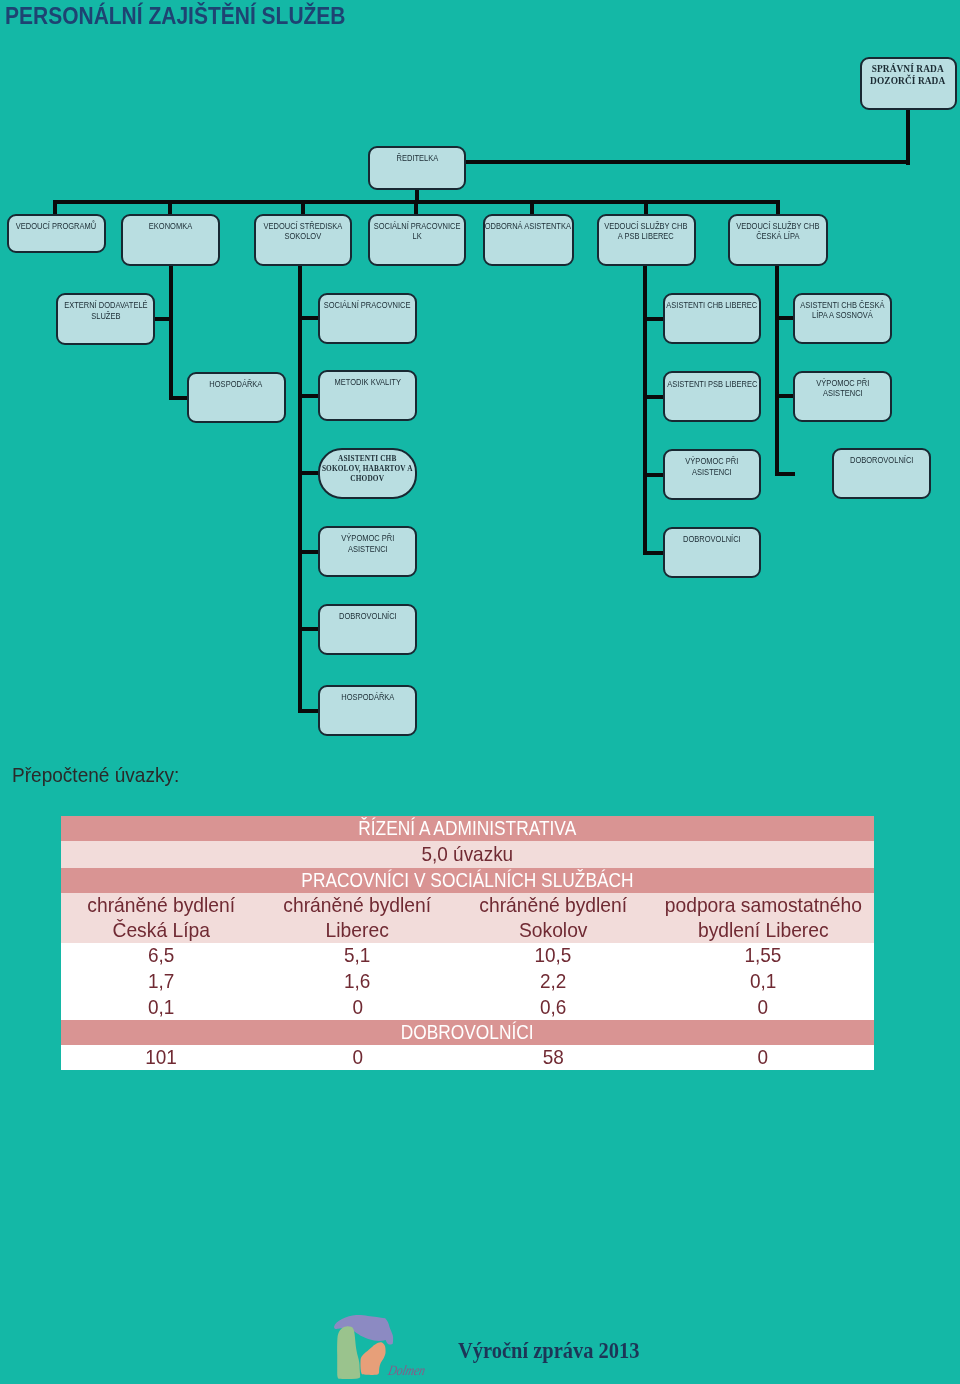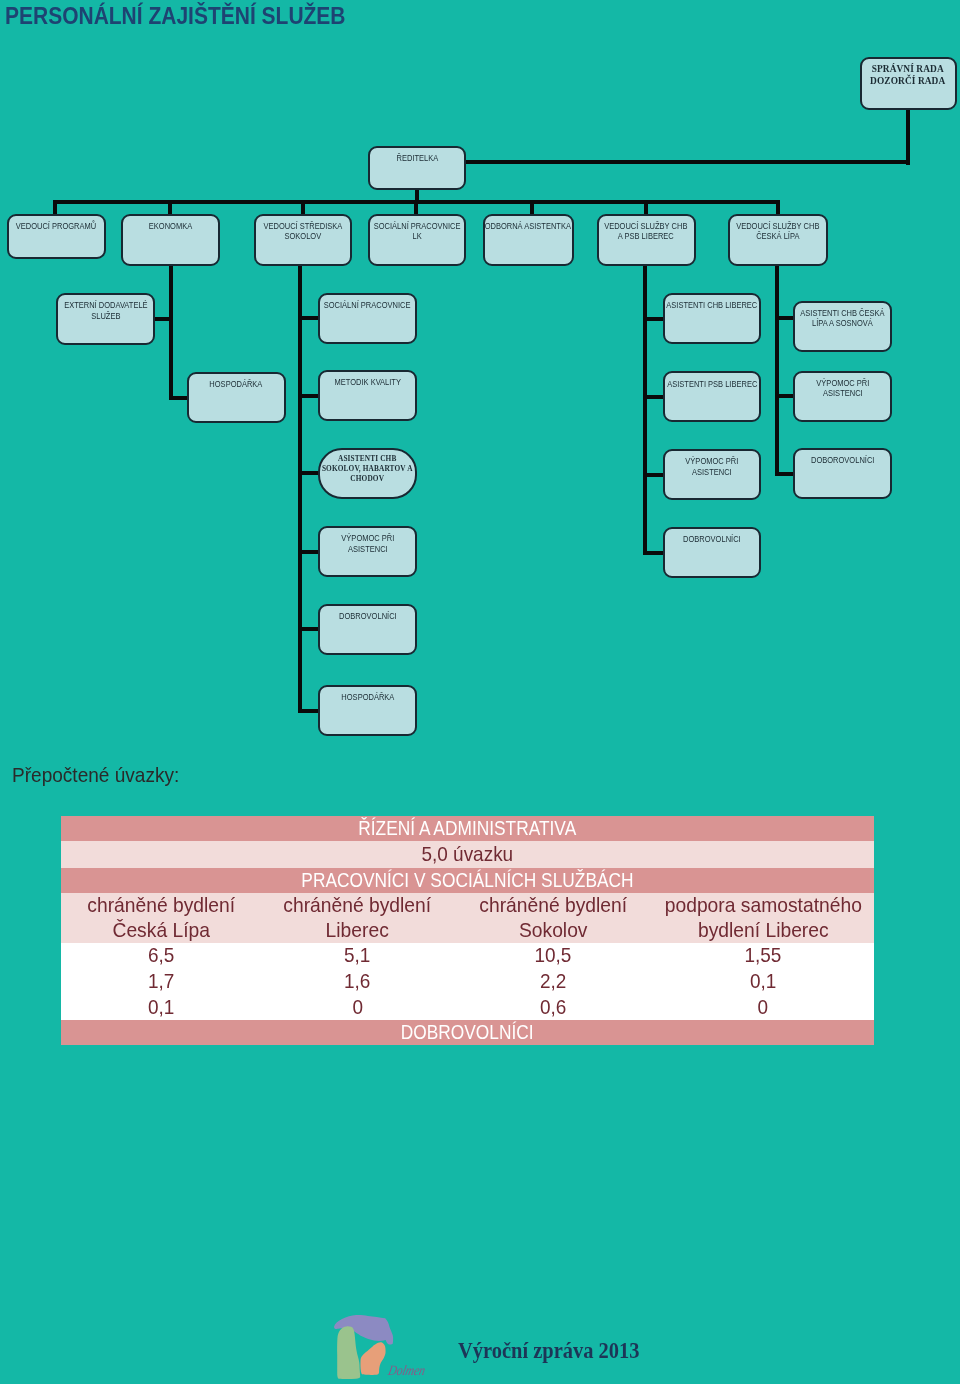--- a/index.html
+++ b/index.html
@@ -79,21 +79,21 @@
       <div class="ln" style="left: 775.3px; top: 316.3px; width: 20px; height: 4px;"></div>
       <div class="ln" style="left: 775.3px; top: 394px; width: 20px; height: 4px;"></div>
       <div class="ln" style="left: 775.3px; top: 471.8px; width: 20px; height: 4px;"></div>
       <div class="node serif-lg" style="left: 859.5px; top: 56.5px; width: 97px; height: 53.5px;">
         <span class="lbl">SPRÁVNÍ RADA
 DOZORČÍ RADA</span>
       </div>
       <div class="node" style="left: 368.3px; top: 120px; width: 97.5px; height: 44px; margin-top: 26px;">
         <span class="lbl">ŘEDITELKA</span>
       </div>
-      <div class="node" style="left: 6.6px; top: 213.8px; width: 99px; height: 45px;">
+      <div class="node" style="left: 6.6px; top: 213.8px; width: 99px; height: 39px;">
         <span class="lbl">VEDOUCÍ PROGRAMŮ</span>
       </div>
       <div class="node" style="left: 120.6px; top: 213.8px; width: 99.5px; height: 52.5px;">
         <span class="lbl">EKONOMKA</span>
       </div>
       <div class="node" style="left: 253.5px; top: 213.8px; width: 98.5px; height: 52.5px;">
         <span class="lbl">VEDOUCÍ STŘEDISKA
 SOKOLOV</span>
       </div>
       <div class="node" style="left: 368.3px; top: 213.8px; width: 97.5px; height: 52.5px;">
@@ -145,29 +145,29 @@
       <div class="node" style="left: 663.1px; top: 371.4px; width: 98px; height: 51px;">
         <span class="lbl">ASISTENTI PSB LIBEREC</span>
       </div>
       <div class="node" style="left: 663.1px; top: 449.1px; width: 98px; height: 51px;">
         <span class="lbl">VÝPOMOC PŘI
 ASISTENCI</span>
       </div>
       <div class="node" style="left: 663.1px; top: 527px; width: 98px; height: 51px;">
         <span class="lbl">DOBROVOLNÍCI</span>
       </div>
-      <div class="node" style="left: 793px; top: 292.8px; width: 99.2px; height: 51px; margin-top: 8px;">
+      <div class="node" style="left: 793px; top: 292.8px; width: 99.2px; height: 51px;">
         <span class="lbl">ASISTENTI CHB ČESKÁ
 LÍPA A SOSNOVÁ</span>
       </div>
       <div class="node" style="left: 793px; top: 370.5px; width: 99.2px; height: 51px;">
         <span class="lbl">VÝPOMOC PŘI
 ASISTENCI</span>
       </div>
-      <div class="node" style="left: 793px; top: 448.3px; width: 99.2px; height: 51px;">
+      <div class="node" style="left: 832px; top: 448.3px; width: 99.2px; height: 51px;">
         <span class="lbl">DOBOROVOLNÍCI</span>
       </div>
     </div>
 
   <div id="subhead">Přepočtené úvazky:</div>
 
   <table id="tbl">
     <colgroup>
       <col style="width:200px">
       <col style="width:193px">
@@ -207,20 +207,26 @@
           <td><span class="c">0,1</span></td>
         </tr>
         <tr class="data">
           <td><span class="c">0,1</span></td>
           <td><span class="c">0</span></td>
           <td><span class="c">0,6</span></td>
           <td><span class="c">0</span></td>
         </tr>
         <tr class="head">
           <td colspan="4"><span class="c">DOBROVOLNÍCI</span></td>
+        </tr>
+        <tr class="data">
+          <td><span class="c">101</span></td>
+          <td><span class="c">0</span></td>
+          <td><span class="c">58</span></td>
+          <td><span class="c">0</span></td>
         </tr>
       </tbody>
     </table>
 
   <div id="footer">
     <div id="logo"><svg width="96" height="70" viewBox="0 0 96 70">
           <path fill="#8c8ac2" d="M2.1 13.4 C2.8 10.8 5.6 8.2 10.0 6.0 C14.4 3.8 19.5 2.4 24.0 2.1 C28.6 1.8 32.0 2.3 36.0 2.9 C41.8 3.6 47.8 4.3 53.2 5.2 C55.6 7.6 56.8 10.7 57.5 14.0 C58.2 16.5 59.0 17.2 59.5 19.0 C60.4 21.0 61.0 22.6 61.1 24.4 C61.2 26.8 61.0 28.8 60.8 30.4 C60.0 31.4 58.4 31.8 56.4 31.2 C55.0 30.5 54.4 28.8 53.8 27.3 C53.2 26.4 52.6 27.2 51.6 27.6 C48.8 28.2 45.2 28.2 42.0 27.6 C38.0 26.7 34.4 25.4 31.0 23.8 C27.8 22.2 25.2 20.4 22.4 18.4 C20.2 16.8 18.2 15.6 15.8 15.2 C12.6 14.6 8.8 15.1 6.0 15.8 C3.6 16.3 1.8 15.6 2.1 13.4 Z"></path>
           <path fill="#9ac38d" d="M14.6 13.4 C12.0 13.5 9.7 14.8 8.0 17.3 C6.4 19.6 5.6 22.3 5.4 25.4 C5.1 30.4 5.1 36.3 5.2 42.0 C5.2 48.0 5.2 54.3 5.2 59.8 C5.2 63.2 5.6 65.3 6.6 65.7 C11.0 66.0 18.4 66.0 24.0 65.7 C26.4 65.5 28.3 65.0 28.2 63.5 C28.0 60.0 27.6 56.0 27.5 52.0 C27.4 48.0 26.2 45.0 25.2 41.0 C24.3 37.0 23.6 32.0 23.2 27.0 C22.8 22.0 22.4 18.0 21.4 15.9 C20.3 13.8 17.6 13.2 14.6 13.4 Z"></path>
           <path fill="#e79f79" d="M50.0 29.4 C51.9 30.5 53.2 32.4 53.4 35.0 C53.6 37.4 53.6 38.8 53.5 40.1 C53.0 42.6 52.2 44.5 51.2 46.1 C50.0 48.0 49.0 49.4 48.4 50.7 C47.5 53.0 47.1 55.6 47.1 58.9 C47.0 60.5 46.2 61.5 44.5 61.8 C40.5 62.0 36.5 61.8 33.8 61.7 C31.6 61.6 30.2 61.4 29.6 60.8 C28.6 58.0 28.3 53.4 28.5 47.9 C28.6 45.6 29.1 44.2 29.9 43.3 C31.4 41.2 33.2 39.6 35.1 38.3 C37.0 36.6 38.9 35.0 40.6 33.5 C41.8 32.2 42.8 31.4 43.9 31.0 C45.9 29.6 47.9 28.8 50.0 29.4 Z"></path>
           <g transform="translate(55.5,61.5) skewX(-12)">

